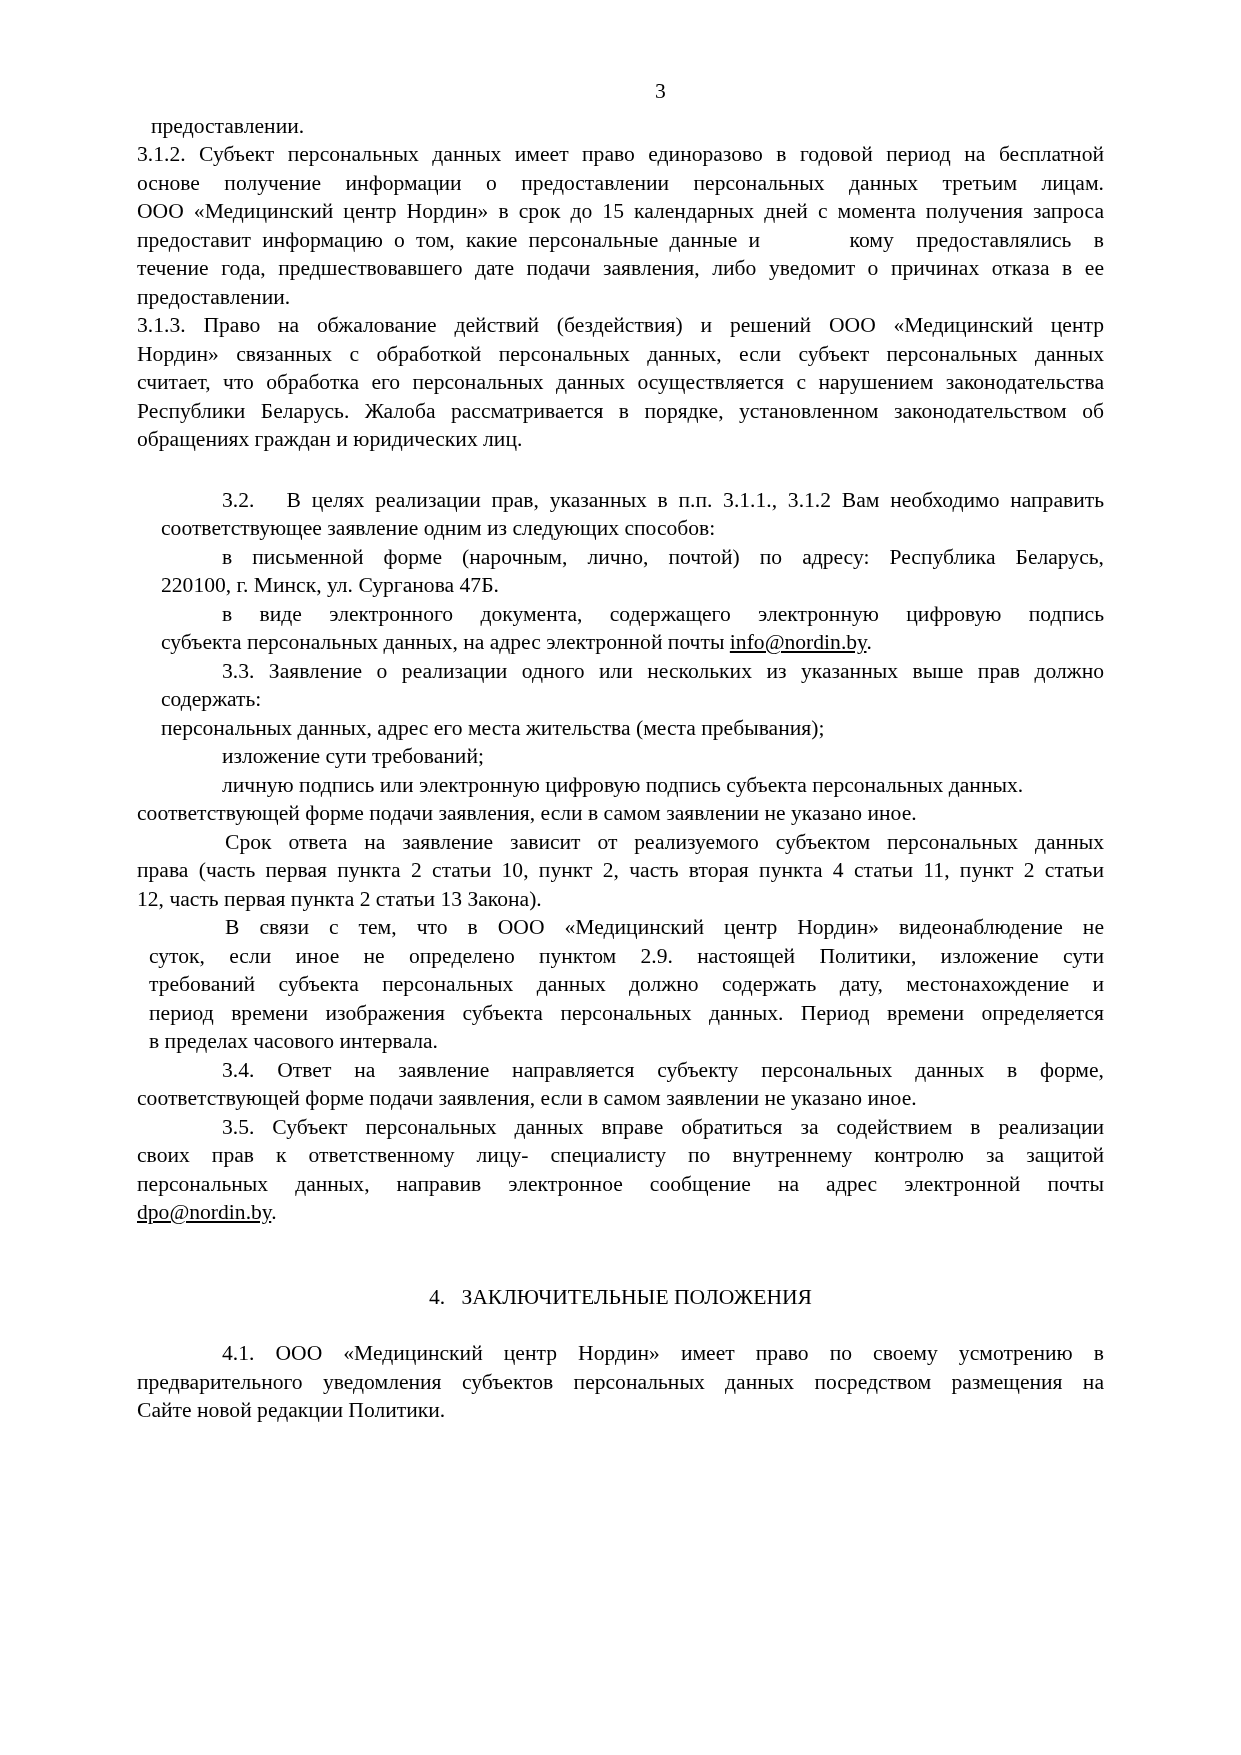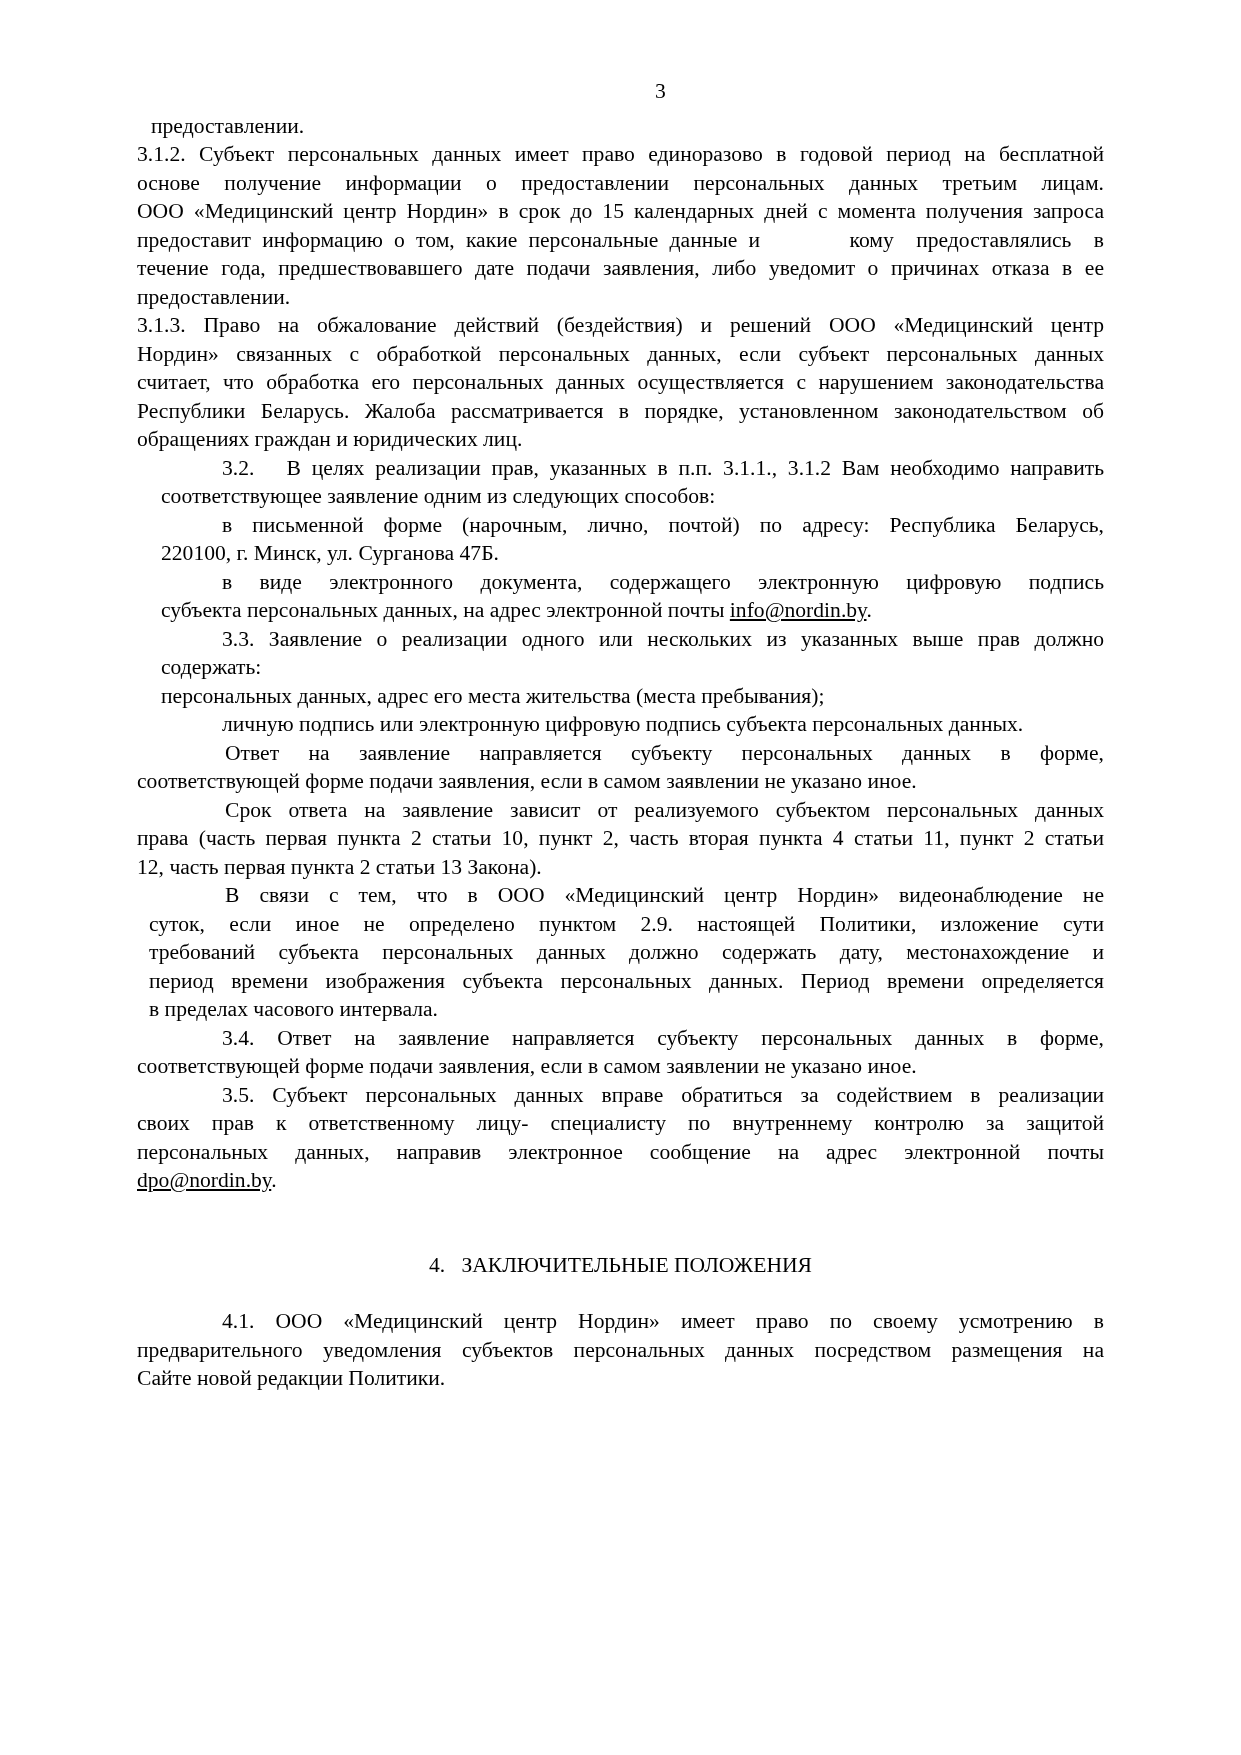--- a/index.html
+++ b/index.html
@@ -53,31 +53,31 @@
       <div class="line"><span>основе получение информации о предоставлении персональных данных третьим лицам.</span></div>
       <div class="line"><span>ООО «Медицинский центр Нордин» в срок до 15 календарных дней с момента получения запроса</span></div>
       <div class="line"><span>предоставит информацию о том, какие персональные данные и&nbsp;&nbsp;&nbsp;&nbsp;&nbsp;&nbsp;&nbsp; кому&nbsp; предоставлялись&nbsp; в</span></div>
       <div class="line"><span>течение года, предшествовавшего дате подачи заявления, либо уведомит о причинах отказа в ее</span></div>
       <div class="line last"><span>предоставлении.</span></div>
       <div class="line"><span>3.1.3. Право на обжалование действий (бездействия) и решений ООО «Медицинский центр</span></div>
       <div class="line"><span>Нордин» связанных с обработкой персональных данных, если субъект персональных данных</span></div>
       <div class="line"><span>считает, что обработка его персональных данных осуществляется с нарушением законодательства</span></div>
       <div class="line"><span>Республики Беларусь. Жалоба рассматривается в порядке, установленном законодательством об</span></div>
       <div class="line last"><span>обращениях граждан и юридических лиц.</span></div>
-      <div class="line" style="padding-left: 85px;"><span>3.2.&nbsp;&nbsp; В целях реализации прав, указанных в п.п. 3.1.1., 3.1.2 Вам необходимо направить</span></div>
+      <div class="line" style="padding-left: 85px; margin-top: 32px;"><span>3.2.&nbsp;&nbsp; В целях реализации прав, указанных в п.п. 3.1.1., 3.1.2 Вам необходимо направить</span></div>
       <div class="line last" style="padding-left: 24px;"><span>соответствующее заявление одним из следующих способов:</span></div>
       <div class="line" style="padding-left: 85px;"><span>в письменной форме (нарочным, лично, почтой) по адресу: Республика Беларусь,</span></div>
       <div class="line last" style="padding-left: 24px;"><span>220100, г. Минск, ул. Сурганова 47Б.</span></div>
       <div class="line" style="padding-left: 85px;"><span>в виде электронного документа, содержащего электронную цифровую подпись</span></div>
       <div class="line last" style="padding-left: 24px;"><span>субъекта персональных данных, на адрес электронной почты </span><a href="#" class="email-link">info@nordin.by</a><span>.</span></div>
       <div class="line" style="padding-left: 85px;"><span>3.3. Заявление о реализации одного или нескольких из указанных выше прав должно</span></div>
       <div class="line last" style="padding-left: 24px;"><span>содержать:</span></div>
       <div class="line last" style="padding-left: 24px;"><span>персональных данных, адрес его места жительства (места пребывания);</span></div>
+      <div class="line last" style="padding-left: 85px;"><span>изложение сути требований;</span></div>
       <div class="line last" style="padding-left: 85px;"><span>личную подпись или электронную цифровую подпись субъекта персональных данных.</span></div>
-      <div class="line" style="padding-left: 88px;"><span>Ответ на заявление направляется субъекту персональных данных в форме,</span></div>
       <div class="line last"><span>соответствующей форме подачи заявления, если в самом заявлении не указано иное.</span></div>
       <div class="line" style="padding-left: 88px;"><span>Срок ответа на заявление зависит от реализуемого субъектом персональных данных</span></div>
       <div class="line"><span>права (часть первая пункта 2 статьи 10, пункт 2, часть вторая пункта 4 статьи 11, пункт 2 статьи</span></div>
       <div class="line last"><span>12, часть первая пункта 2 статьи 13 Закона).</span></div>
       <div class="line" style="padding-left: 88px;"><span>В связи с тем, что в ООО «Медицинский центр Нордин» видеонаблюдение не</span></div>
       <div class="line" style="padding-left: 12px;"><span>суток, если иное не определено пунктом 2.9. настоящей Политики, изложение сути</span></div>
       <div class="line" style="padding-left: 12px;"><span>требований субъекта персональных данных должно содержать дату, местонахождение и</span></div>
       <div class="line" style="padding-left: 12px;"><span>период времени изображения субъекта персональных данных. Период времени определяется</span></div>
       <div class="line last" style="padding-left: 12px;"><span>в пределах часового интервала.</span></div>
       <div class="line" style="padding-left: 85px;"><span>3.4. Ответ на заявление направляется субъекту персональных данных в форме,</span></div>

